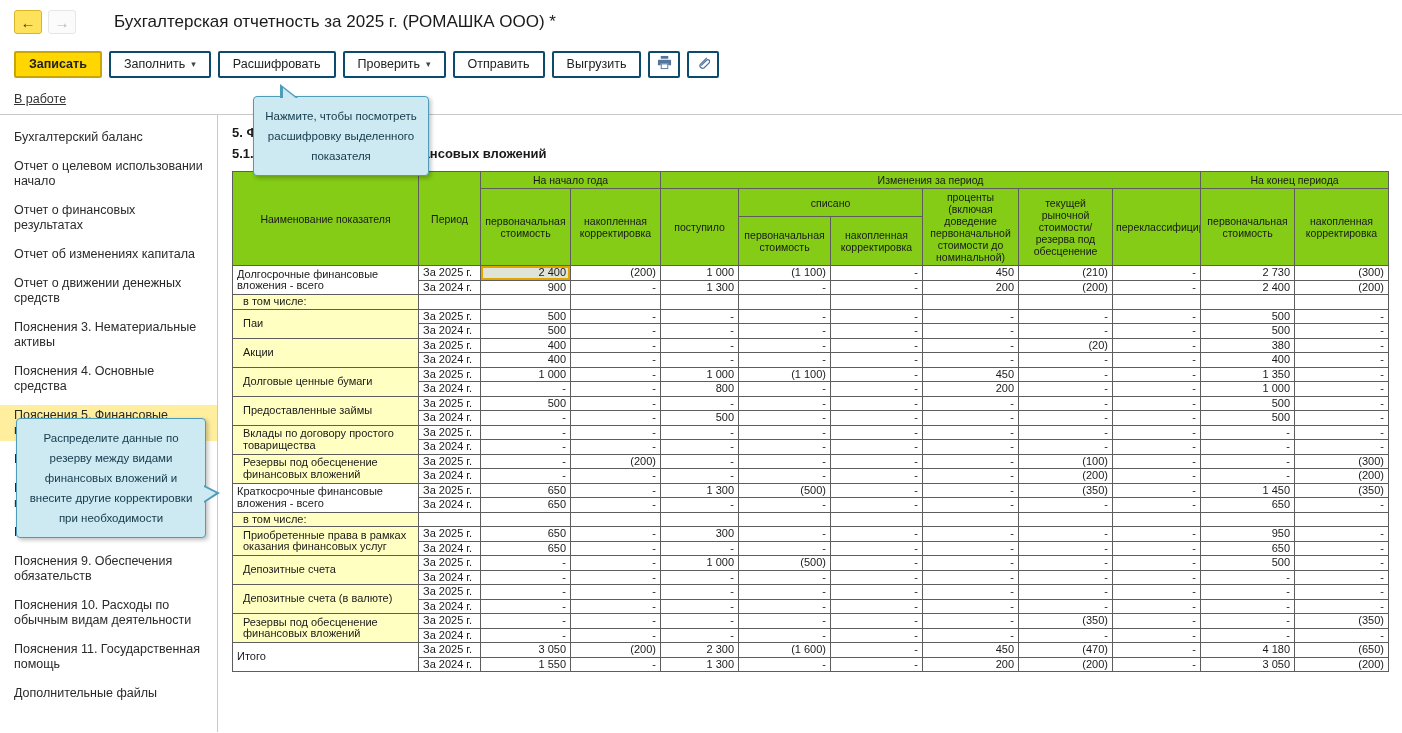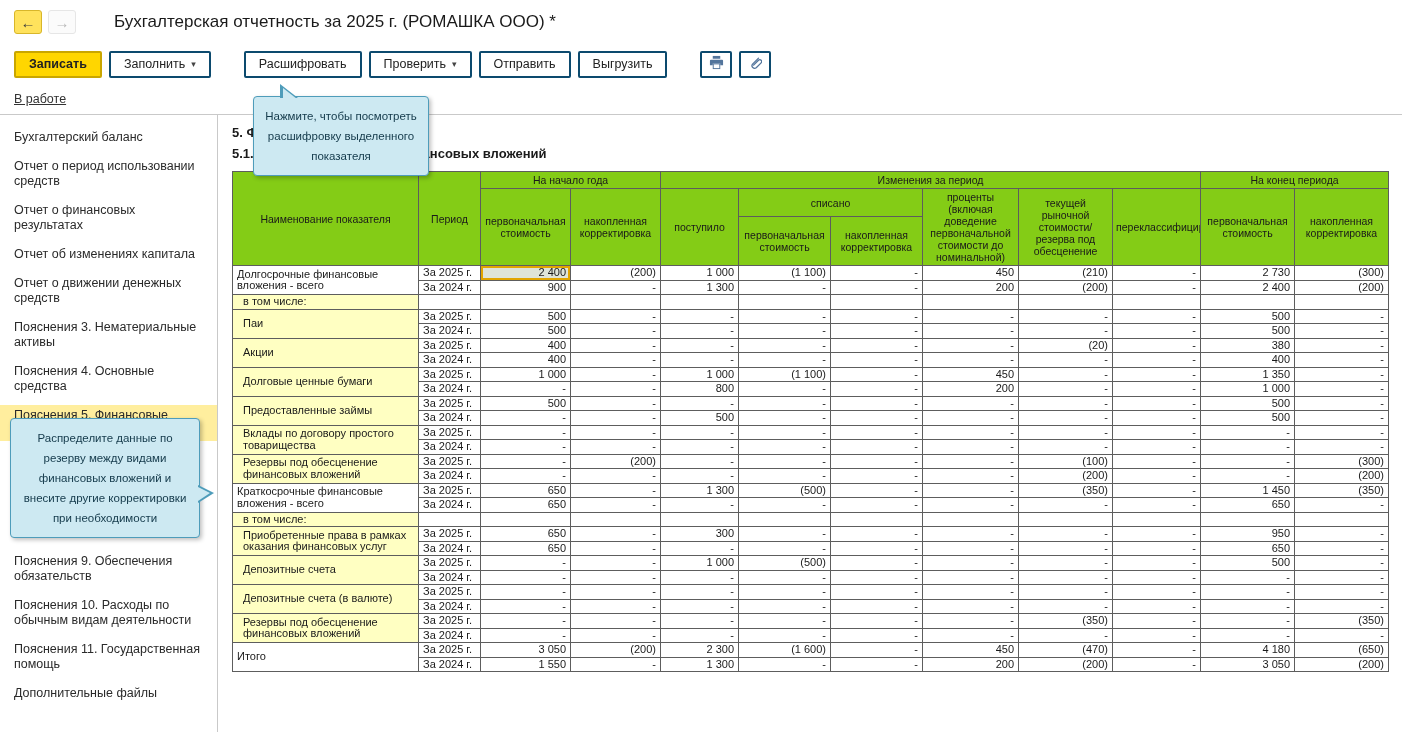--- a/index.html
+++ b/index.html
@@ -13,21 +13,21 @@
   .nav-back{background:#ffe25c;border:1px solid #d8b62a;color:#3d3d3d;}
   .nav-fwd{color:#b8b8b8;border:1px solid #e6e6e6;background:#fbfbfb;}
   .window-title{font-size:17px;margin-left:32px;white-space:nowrap;}
 
   
   .toolbar{display:flex;align-items:center;height:40px;padding:0 14px;gap:7px;box-sizing:border-box;}
   .btn{height:27px;display:inline-flex;align-items:center;gap:6px;padding:0 13px;background:#fff;
        border:2px solid #0c4a6e;border-radius:2px;font-size:12.5px;cursor:pointer;
        font-family:inherit;color:#222;}
   .btn-primary{background:var(--primary-button,#ffd600);border-color:var(--primary-button-border,#c9a600);font-weight:700;}
-  .btn-gap{margin-left:26px;}
+  .btn-gap{}
   .icon-btn{width:32px;padding:0;justify-content:center;}
   .caret{font-size:9px;color:#444;}
 
   
   .status-row{height:31px;display:flex;align-items:center;padding:0 14px;border-bottom:1px solid #c9c9c9;box-sizing:border-box;}
   .status-link{font-size:12.5px;text-decoration:underline;color:#333;cursor:pointer;}
 
   
   .content{display:flex;height:617px;}
   .sidebar{width:218px;border-right:1px solid #c9c9c9;padding-top:12px;box-sizing:border-box;overflow:hidden;flex:none;}
@@ -58,21 +58,21 @@
   
   .tooltip{position:absolute;z-index:40;background:var(--tooltip-bg,#cde9f2);
            border:1px solid var(--tooltip-border,#4e9cba);border-radius:4px;padding:9px 10px;
            font-size:11.5px;line-height:20px;text-align:center;color:#13394a;
            box-shadow:2px 2px 4px rgba(0,0,0,.25);box-sizing:border-box;}
   .tt-decode{left:253px;top:96px;width:176px;}
   .tt-decode::before{content:"";position:absolute;width:0;height:0;top:-13px;left:26px;
       border-right:18px solid transparent;border-bottom:14px solid var(--tooltip-border,#4e9cba);}
   .tt-decode::after{content:"";position:absolute;width:0;height:0;top:-9px;left:29px;
       border-right:14px solid transparent;border-bottom:11px solid var(--tooltip-bg,#cde9f2);}
-  .tt-reserve{left:10px;top:418px;width:190px;}
+  .tt-reserve{left:16px;top:418px;width:190px;}
   .tt-reserve::before{content:"";position:absolute;width:0;height:0;right:-15px;top:66px;
       border-top:8px solid transparent;border-bottom:10px solid transparent;
       border-left:16px solid var(--tooltip-border,#4e9cba);}
   .tt-reserve::after{content:"";position:absolute;width:0;height:0;right:-11px;top:68px;
       border-top:6px solid transparent;border-bottom:8px solid transparent;
       border-left:12px solid var(--tooltip-bg,#cde9f2);}
 </style>
 </head>
 <body>
 
@@ -119,21 +119,21 @@
     </button>
   </div>
 
   <div class="status-row">
     <span class="status-link">В работе</span>
   </div>
 
   <div class="content">
     <div class="sidebar">
         <div class="sidebar-item">Бухгалтерский баланс</div>
-        <div class="sidebar-item">Отчет о период использовании средств</div>
+        <div class="sidebar-item">Отчет о целевом использовании начало</div>
         <div class="sidebar-item">Отчет о финансовых результатах</div>
         <div class="sidebar-item">Отчет об изменениях капитала</div>
         <div class="sidebar-item">Отчет о движении денежных средств</div>
         <div class="sidebar-item">Пояснения 3. Нематериальные активы</div>
         <div class="sidebar-item">Пояснения 4. Основные средства</div>
         <div class="sidebar-item active">Пояснения 5. Финансовые вложения</div>
         <div class="sidebar-item">Пояснения 6. Запасы</div>
         <div class="sidebar-item">Пояснения 7. Дебиторская и кредиторская задолженность</div>
         <div class="sidebar-item">Пояснения 8. Обязательства</div>
         <div class="sidebar-item">Пояснения 9. Обеспечения обязательств</div>

